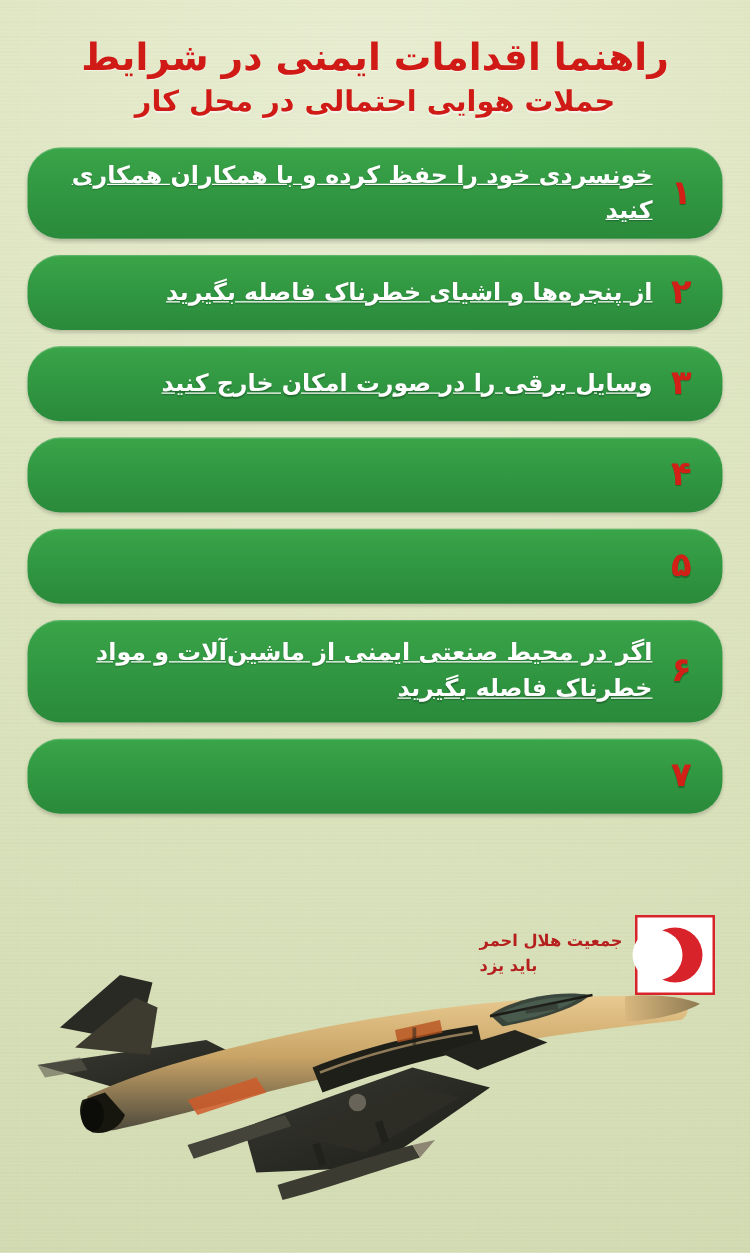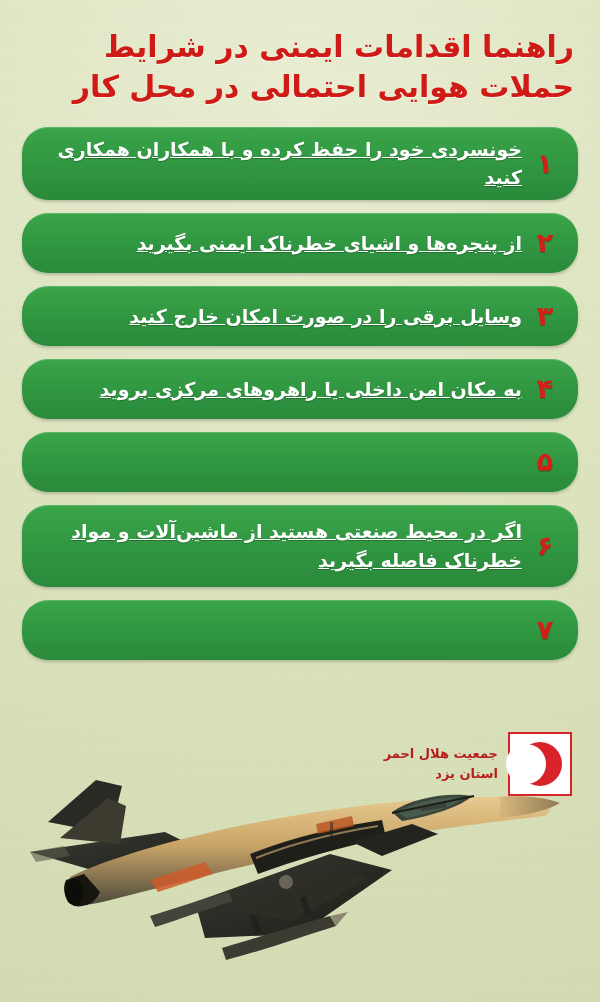--- a/index.html
+++ b/index.html
@@ -26,36 +26,36 @@
     pointer-events: none;
     background-image:
       repeating-linear-gradient(0deg, rgba(0,0,0,0.012) 0px, rgba(0,0,0,0.012) 1px, transparent 1px, transparent 3px),
       repeating-linear-gradient(90deg, rgba(255,255,255,0.02) 0px, rgba(255,255,255,0.02) 1px, transparent 1px, transparent 3px);
   }
 
   
   .header {
     position: relative;
     padding: 28px 26px 6px 26px;
-    text-align: right;
+    text-align: center;
     z-index: 3;
   }
   .title-line {
     display: block;
     font-family: "DejaVu Sans", sans-serif;
     font-weight: bold;
     color: #cf1a16;
     font-size: 30px;
     line-height: 1.28;
     letter-spacing: -0.5px;
     text-shadow: 0 1px 0 rgba(255,255,255,0.55);
     direction: rtl;
   }
   .title-line.l1 { font-size: 30px; }
-  .title-line.l2 { font-size: 30px; margin-top: 2px; }
+  .title-line.l2 { font-size: 23px; margin-top: 2px; }
 
   
   .steps {
     position: relative;
     z-index: 3;
     padding: 14px 22px 0 22px;
     display: flex;
     flex-direction: column;
     gap: 13px;
   }
@@ -140,21 +140,21 @@
     top: 2px;
     width: 40px;
     height: 40px;
     border-radius: 50%;
     background: #ffffff;
   }
   .logo-text {
     display: flex;
     flex-direction: column;
     gap: 6px;
-    text-align: right;
+    text-align: left;
   }
   .logo-text span {
     color: #b5201e;
     font-size: 13px;
     font-weight: bold;
     line-height: 1.1;
     direction: rtl;
   }
 
   
@@ -180,57 +180,56 @@
 
   <div class="steps">
 
     <div class="step">
       <div class="step-num">۱</div>
       <div class="step-text">خونسردی خود را حفظ کرده و با همکاران همکاری کنید</div>
     </div>
 
     <div class="step">
       <div class="step-num">۲</div>
-      <div class="step-text">از پنجره‌ها و اشیای خطرناک ایمنی بگیرید</div>
+      <div class="step-text">از پنجره‌ها و اشیای خطرناک فاصله بگیرید</div>
     </div>
 
     <div class="step">
       <div class="step-num">۳</div>
       <div class="step-text">وسایل برقی را در صورت امکان خارج کنید</div>
     </div>
 
     <div class="step">
       <div class="step-num">۴</div>
-      <div class="step-text">به مکان امن داخلی یا راهروهای مرکزی بروید</div>
     </div>
 
     <div class="step">
       <div class="step-num">۵</div>
     </div>
 
     <div class="step tall">
       <div class="step-num">۶</div>
-      <div class="step-text">اگر در محیط صنعتی هستید از ماشین‌آلات و مواد خطرناک فاصله بگیرید</div>
+      <div class="step-text">اگر در محیط صنعتی ایمنی از ماشین‌آلات و مواد خطرناک فاصله بگیرید</div>
     </div>
 
     <div class="step">
       <div class="step-num">۷</div>
     </div>
 
   </div>
 
   <div class="footer">
 
     <div class="logo-block">
       <div class="crescent-box">
         <div class="crescent"></div>
       </div>
       <div class="logo-text">
         <span>جمعیت هلال احمر</span>
-        <span>استان یزد</span>
+        <span>باید یزد</span>
       </div>
     </div>
 
     <div class="jet-wrap">
       <svg class="jet-svg" viewBox="0 0 600 300" xmlns="http://www.w3.org/2000/svg" aria-hidden="true">
         <defs>
           <linearGradient id="bodyG" x1="0" y1="0" x2="0" y2="1">
             <stop offset="0%" stop-color="#e8c98f"></stop>
             <stop offset="45%" stop-color="#c9a467"></stop>
             <stop offset="100%" stop-color="#4e4a3c"></stop>

